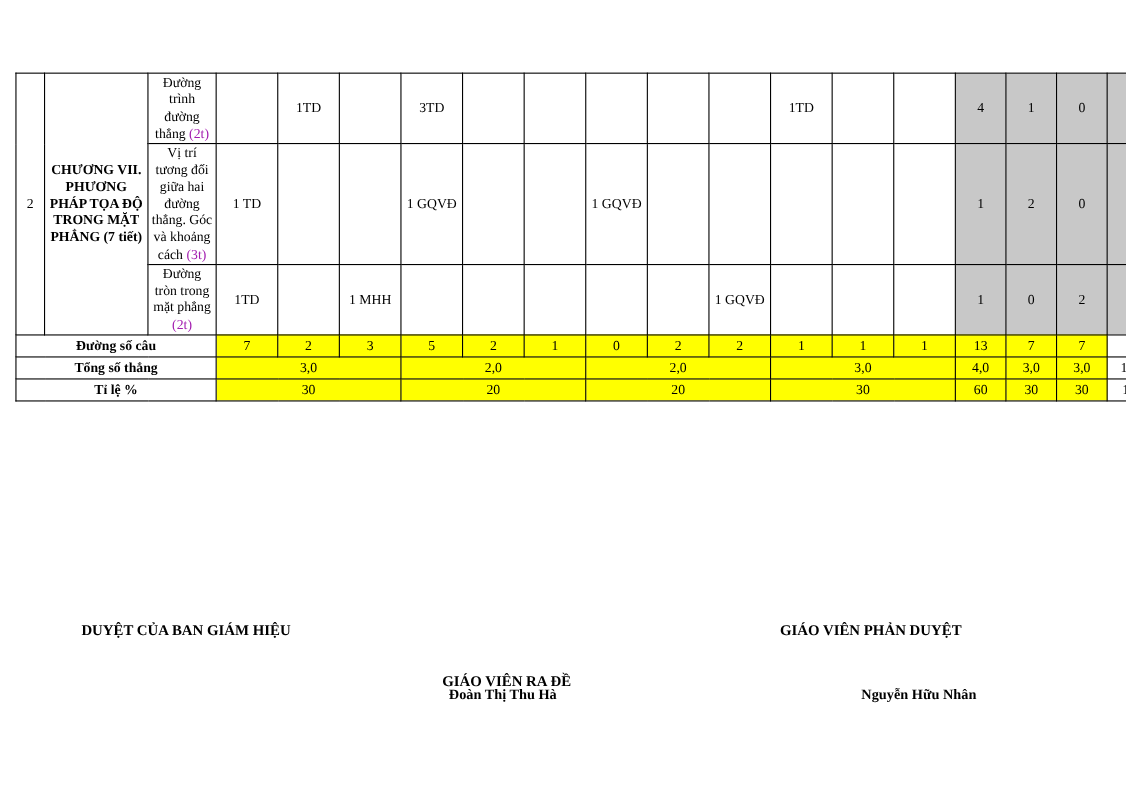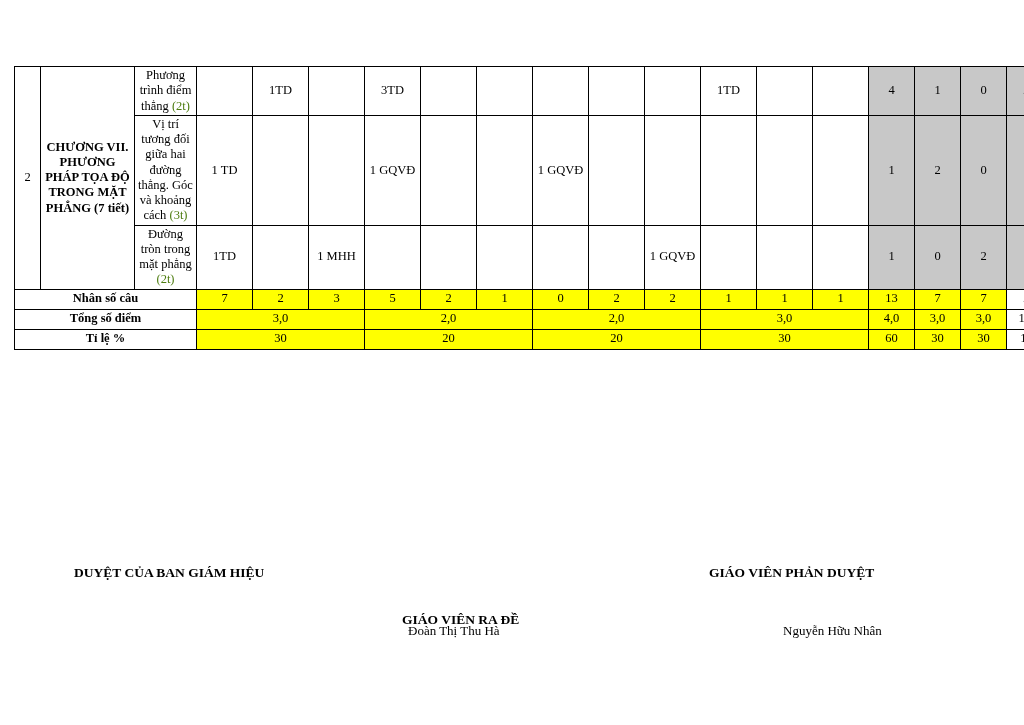--- a/index.html
+++ b/index.html
@@ -54,21 +54,21 @@
     line-height: 1.28;
   }
   td.topic {
     text-align: left;
     vertical-align: top;
     font-size: 12.5px;
     line-height: 1.26;
     padding: 3px 3px;
   }
   td.topic .tiet {
-    color: #4d7c0f;
+    color: #a21caf;
   }
   td.lv {
     font-size: 12.5px;
   }
   td.sum {
     background: #c8c8c8;
     font-size: 12.5px;
   }
   tr.row-total td,
   tr.row-points td,
@@ -101,21 +101,21 @@
     height: 20px;
   }
   .sig-title {
     position: absolute;
     font-weight: bold;
     font-size: 13.5px;
     white-space: nowrap;
   }
   .sig-name {
     position: absolute;
-    font-weight: normal;
+    font-weight: bold;
     font-size: 13px;
     white-space: nowrap;
   }
   .s1 { left: 62px;  top: 0px; }
   .s2 { left: 390px; top: 0px; margin-top: 47px; }
   .s3 { left: 697px; top: 0px; }
   .n2 { left: 396px; top: 58px; }
   .n3 { left: 727px; top: 58px; margin-left: 44px; }
 </style>
 </head>
@@ -143,21 +143,21 @@
       <col class="c-sum">
         <col class="c-sum">
         <col class="c-sum">
         <col class="c-sum">
     </colgroup>
     <tbody>
 
       <tr>
         <td class="idx" rowspan="3">2</td>
         <td class="chap" rowspan="3">CHƯƠNG VII. PHƯƠNG PHÁP TỌA ĐỘ TRONG MẶT PHẲNG (7 tiết)</td>
-        <td class="topic"><span>Phương trình điểm thẳng</span> <span class="tiet">(2t)</span></td>
+        <td class="topic"><span>Đường trình đường thẳng</span> <span class="tiet">(2t)</span></td>
         <td class="lv"></td>
         <td class="lv">1TD</td>
         <td class="lv"></td>
         <td class="lv">3TD</td>
         <td class="lv"></td>
         <td class="lv"></td>
         <td class="lv"></td>
         <td class="lv"></td>
         <td class="lv"></td>
         <td class="lv">1TD</td>
@@ -203,41 +203,41 @@
         <td class="lv"></td>
         <td class="lv"></td>
         <td class="lv"></td>
         <td class="sum">1</td>
         <td class="sum">0</td>
         <td class="sum">2</td>
         <td class="sum">10</td>
       </tr>
 
       <tr class="row-total">
-        <td class="label" colspan="3">Nhân số câu</td>
+        <td class="label" colspan="3">Đường số câu</td>
         <td>7</td>
         <td>2</td>
         <td>3</td>
         <td>5</td>
         <td>2</td>
         <td>1</td>
         <td>0</td>
         <td>2</td>
         <td>2</td>
         <td>1</td>
         <td>1</td>
         <td>1</td>
         <td>13</td>
         <td>7</td>
         <td>7</td>
         <td class="lastcell">27</td>
       </tr>
 
       <tr class="row-points">
-        <td class="label" colspan="3">Tổng số điểm</td>
+        <td class="label" colspan="3">Tổng số thẳng</td>
         <td colspan="3">3,0</td>
         <td colspan="3">2,0</td>
         <td colspan="3">2,0</td>
         <td colspan="3">3,0</td>
         <td>4,0</td>
         <td>3,0</td>
         <td>3,0</td>
         <td class="lastcell">10,0</td>
       </tr>
 

